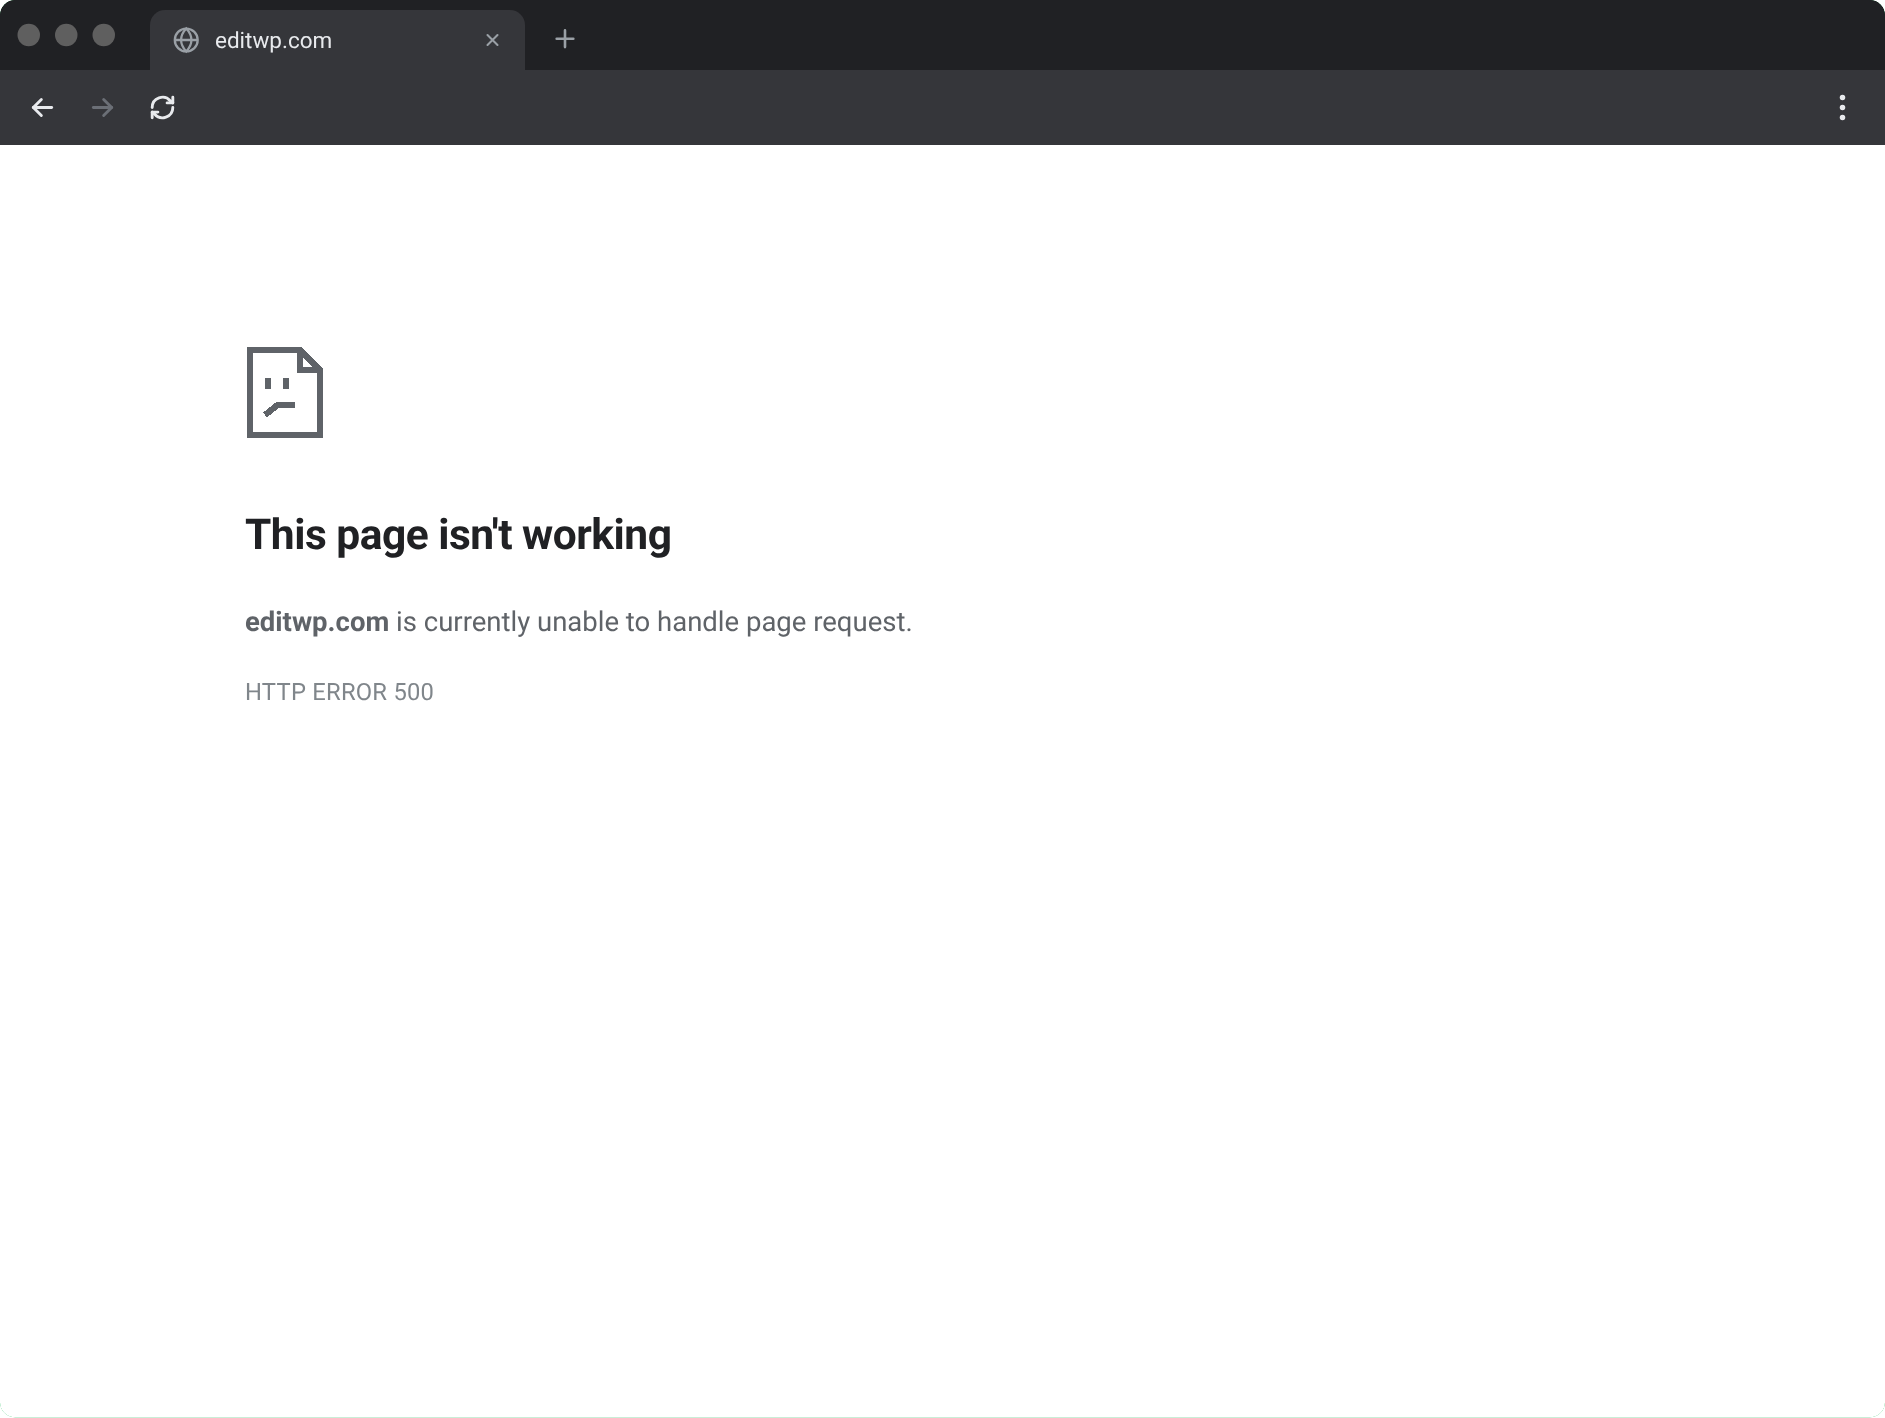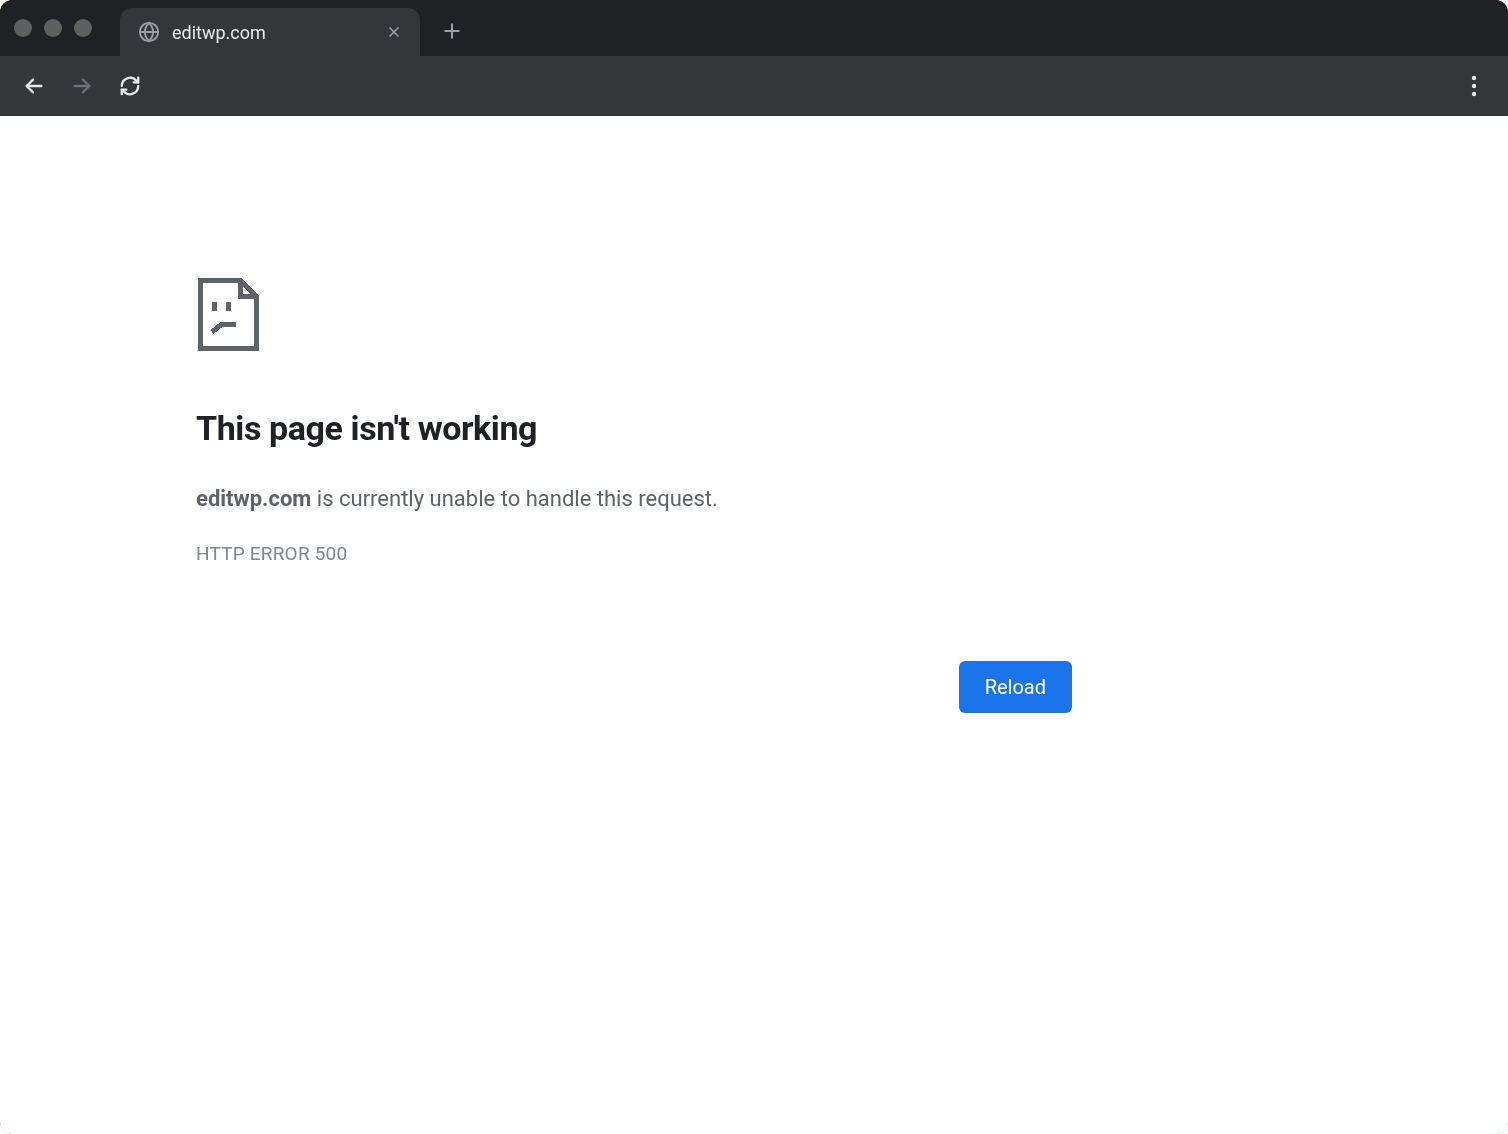--- a/index.html
+++ b/index.html
@@ -292,24 +292,21 @@
           <rect x="16" y="26" width="5" height="9" fill="currentColor" stroke="none"></rect>
           <rect x="30" y="26" width="5" height="9" fill="currentColor" stroke="none"></rect>
 
           <path d="M16 56 L26 48 L40 48" fill="none" stroke-width="5"></path>
         </svg>
       </div>
 
       <h1 class="error-title">This page isn't working</h1>
 
       <p class="error-sub">
-        <span class="host">editwp.com</span><span> is currently unable to handle this request.</span>
+        <span class="host">editwp.com</span><span> is currently unable to handle page request.</span>
       </p>
 
       <p class="error-code">HTTP ERROR 500</p>
 
-      <div class="reload-row">
-        <button class="reload-btn">Reload</button>
-      </div>
     </div>
   </div>
 
 </div>
 
 </body></html>

